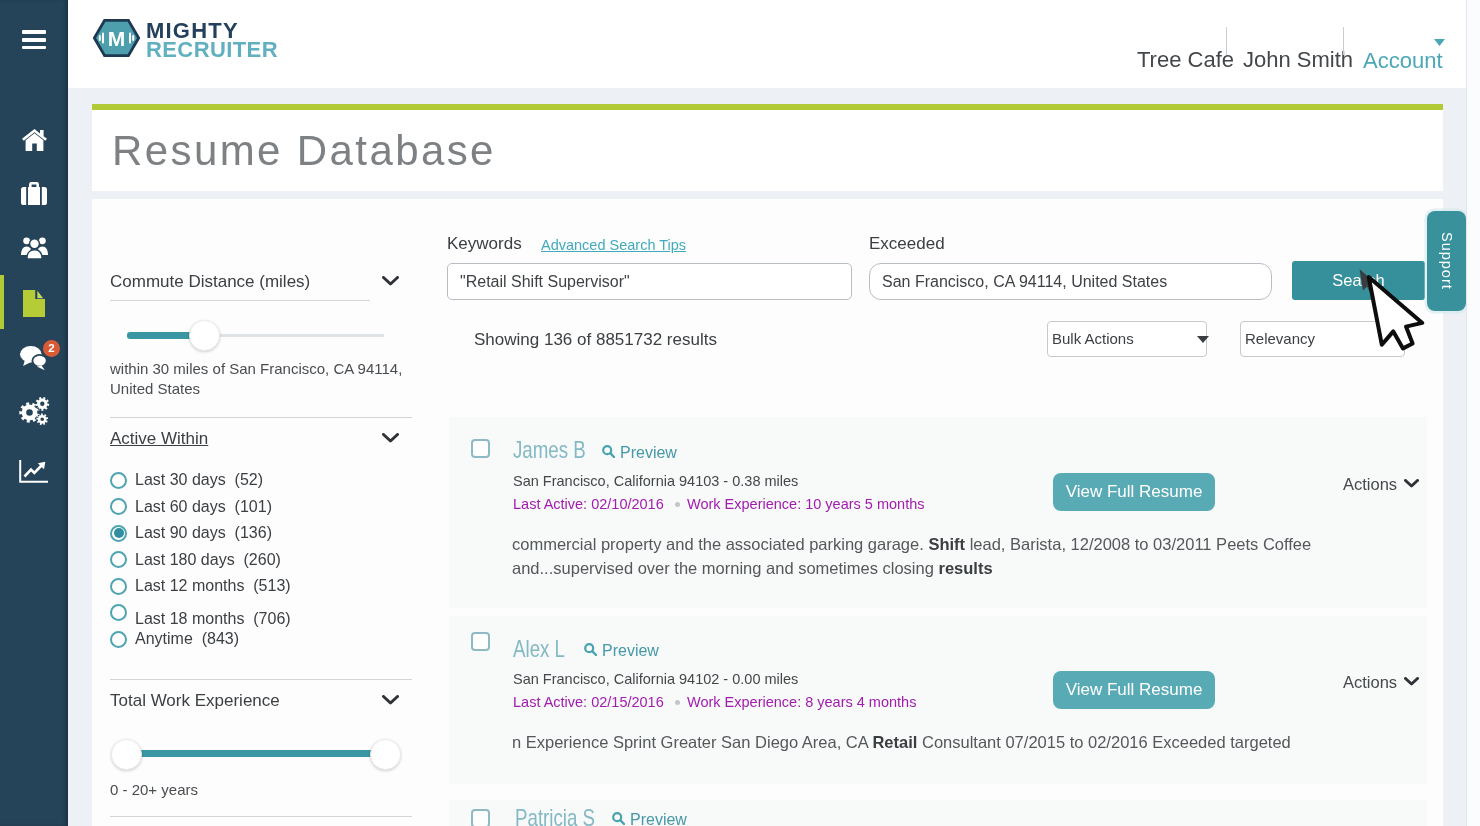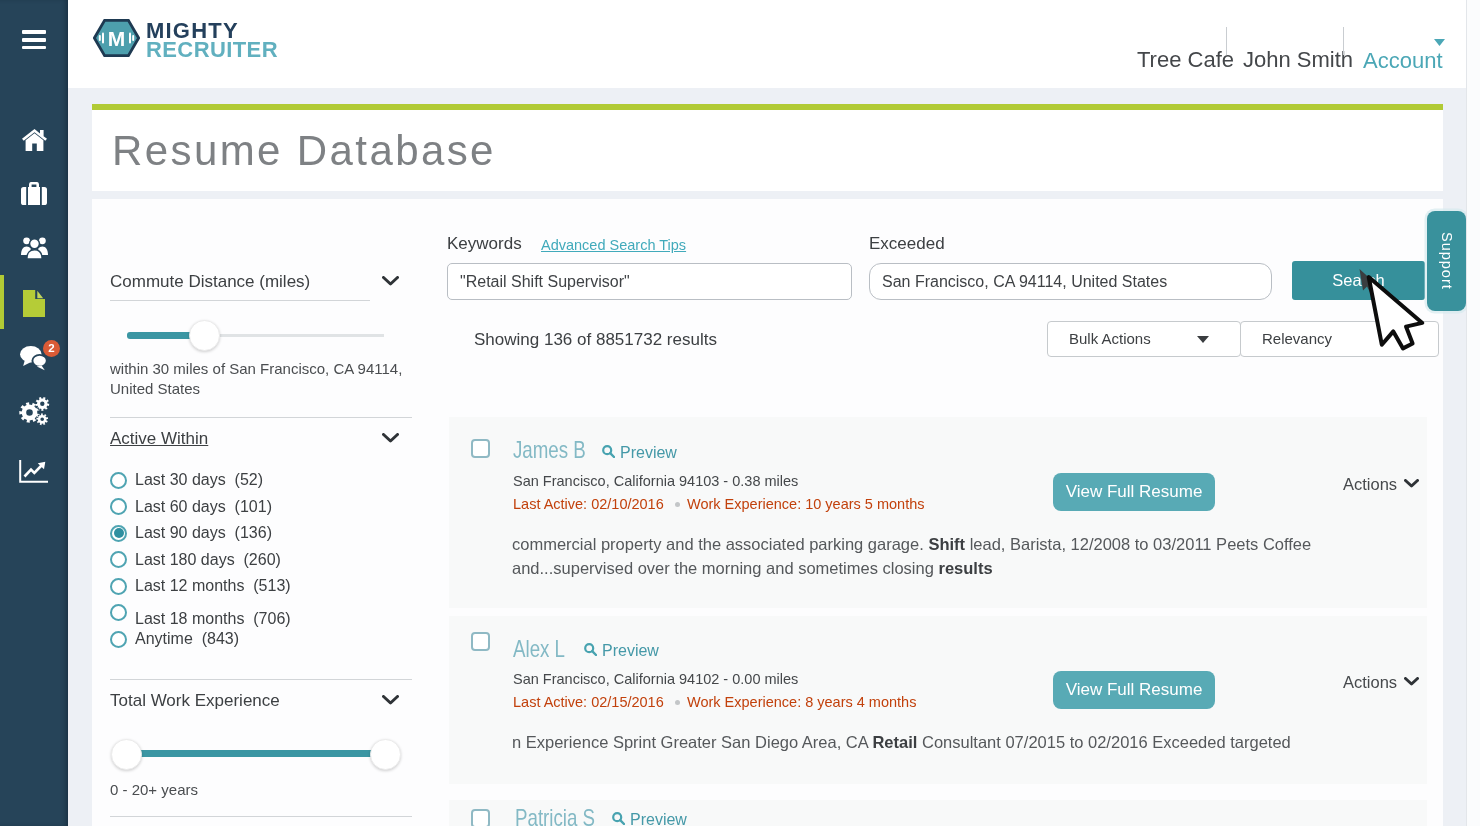--- a/index.html
+++ b/index.html
@@ -29,27 +29,27 @@
   .radio{position:absolute;width:13px;height:13px;border:2px solid #4fa4b2;border-radius:50%;background:#fff;}
   .rlabel{position:absolute;font-size:16px;color:#3d4043;}
   .track{position:absolute;background:#e0e3e5;height:3px;}
   .tfill{position:absolute;background:#3b96a3;height:7px;border-radius:3px;}
   .knob{position:absolute;width:29px;height:29px;border-radius:50%;background:#fff;
         border:1px solid #ececec;box-shadow:0 1px 3px rgba(0,0,0,0.18);}
   
   .inp{position:absolute;height:35px;background:#fff;border:1px solid #b9bec4;border-radius:5px;
        font-size:16px;color:#3f4245;line-height:35px;padding:0 12px;}
   .selbox{position:absolute;height:34px;background:#fff;border:1px solid #c6cacd;border-radius:4px;
-       font-size:15px;color:#3d4043;line-height:34px;padding:0 21px;}
+       font-size:15px;color:#3d4043;line-height:34px;padding:0 4px;}
   
   .card{position:absolute;left:449px;width:978px;background:#f8f9f9;}
   .cname{position:absolute;font-size:24px;color:#83b9c5;transform:scaleX(0.78);transform-origin:left top;}
   .prev{position:absolute;font-size:16px;color:#4599a8;}
   .cloc{position:absolute;font-size:14.5px;color:#45484b;}
-  .cact{position:absolute;font-size:14.5px;color:#c2410c;}
+  .cact{position:absolute;font-size:14.5px;color:#a21caf;}
   .csnip{position:absolute;font-size:16.5px;color:#55585b;line-height:24px;}
   .csnip b{color:#3c3f42;}
   .cbox{position:absolute;width:15px;height:15px;border:2px solid #8fb9c4;border-radius:4px;background:#fff;}
   .vfr{position:absolute;left:604px;width:162px;height:38px;background:#58aab5;border-radius:8px;
        color:#fff;font-size:17px;text-align:center;line-height:38px;}
   .acts{position:absolute;left:894px;font-size:16.5px;color:#46494c;}
   
   #support{left:1427px;top:211px;width:39px;height:100px;background:#39919c;border-radius:8px;box-shadow:0 0 0 2.5px rgba(213,234,238,0.7);}
   #support div{position:absolute;left:0;top:0;width:39px;height:100px;color:#fff;font-size:14.5px;
       writing-mode:vertical-rl;text-align:center;line-height:39px;letter-spacing:1px;}

